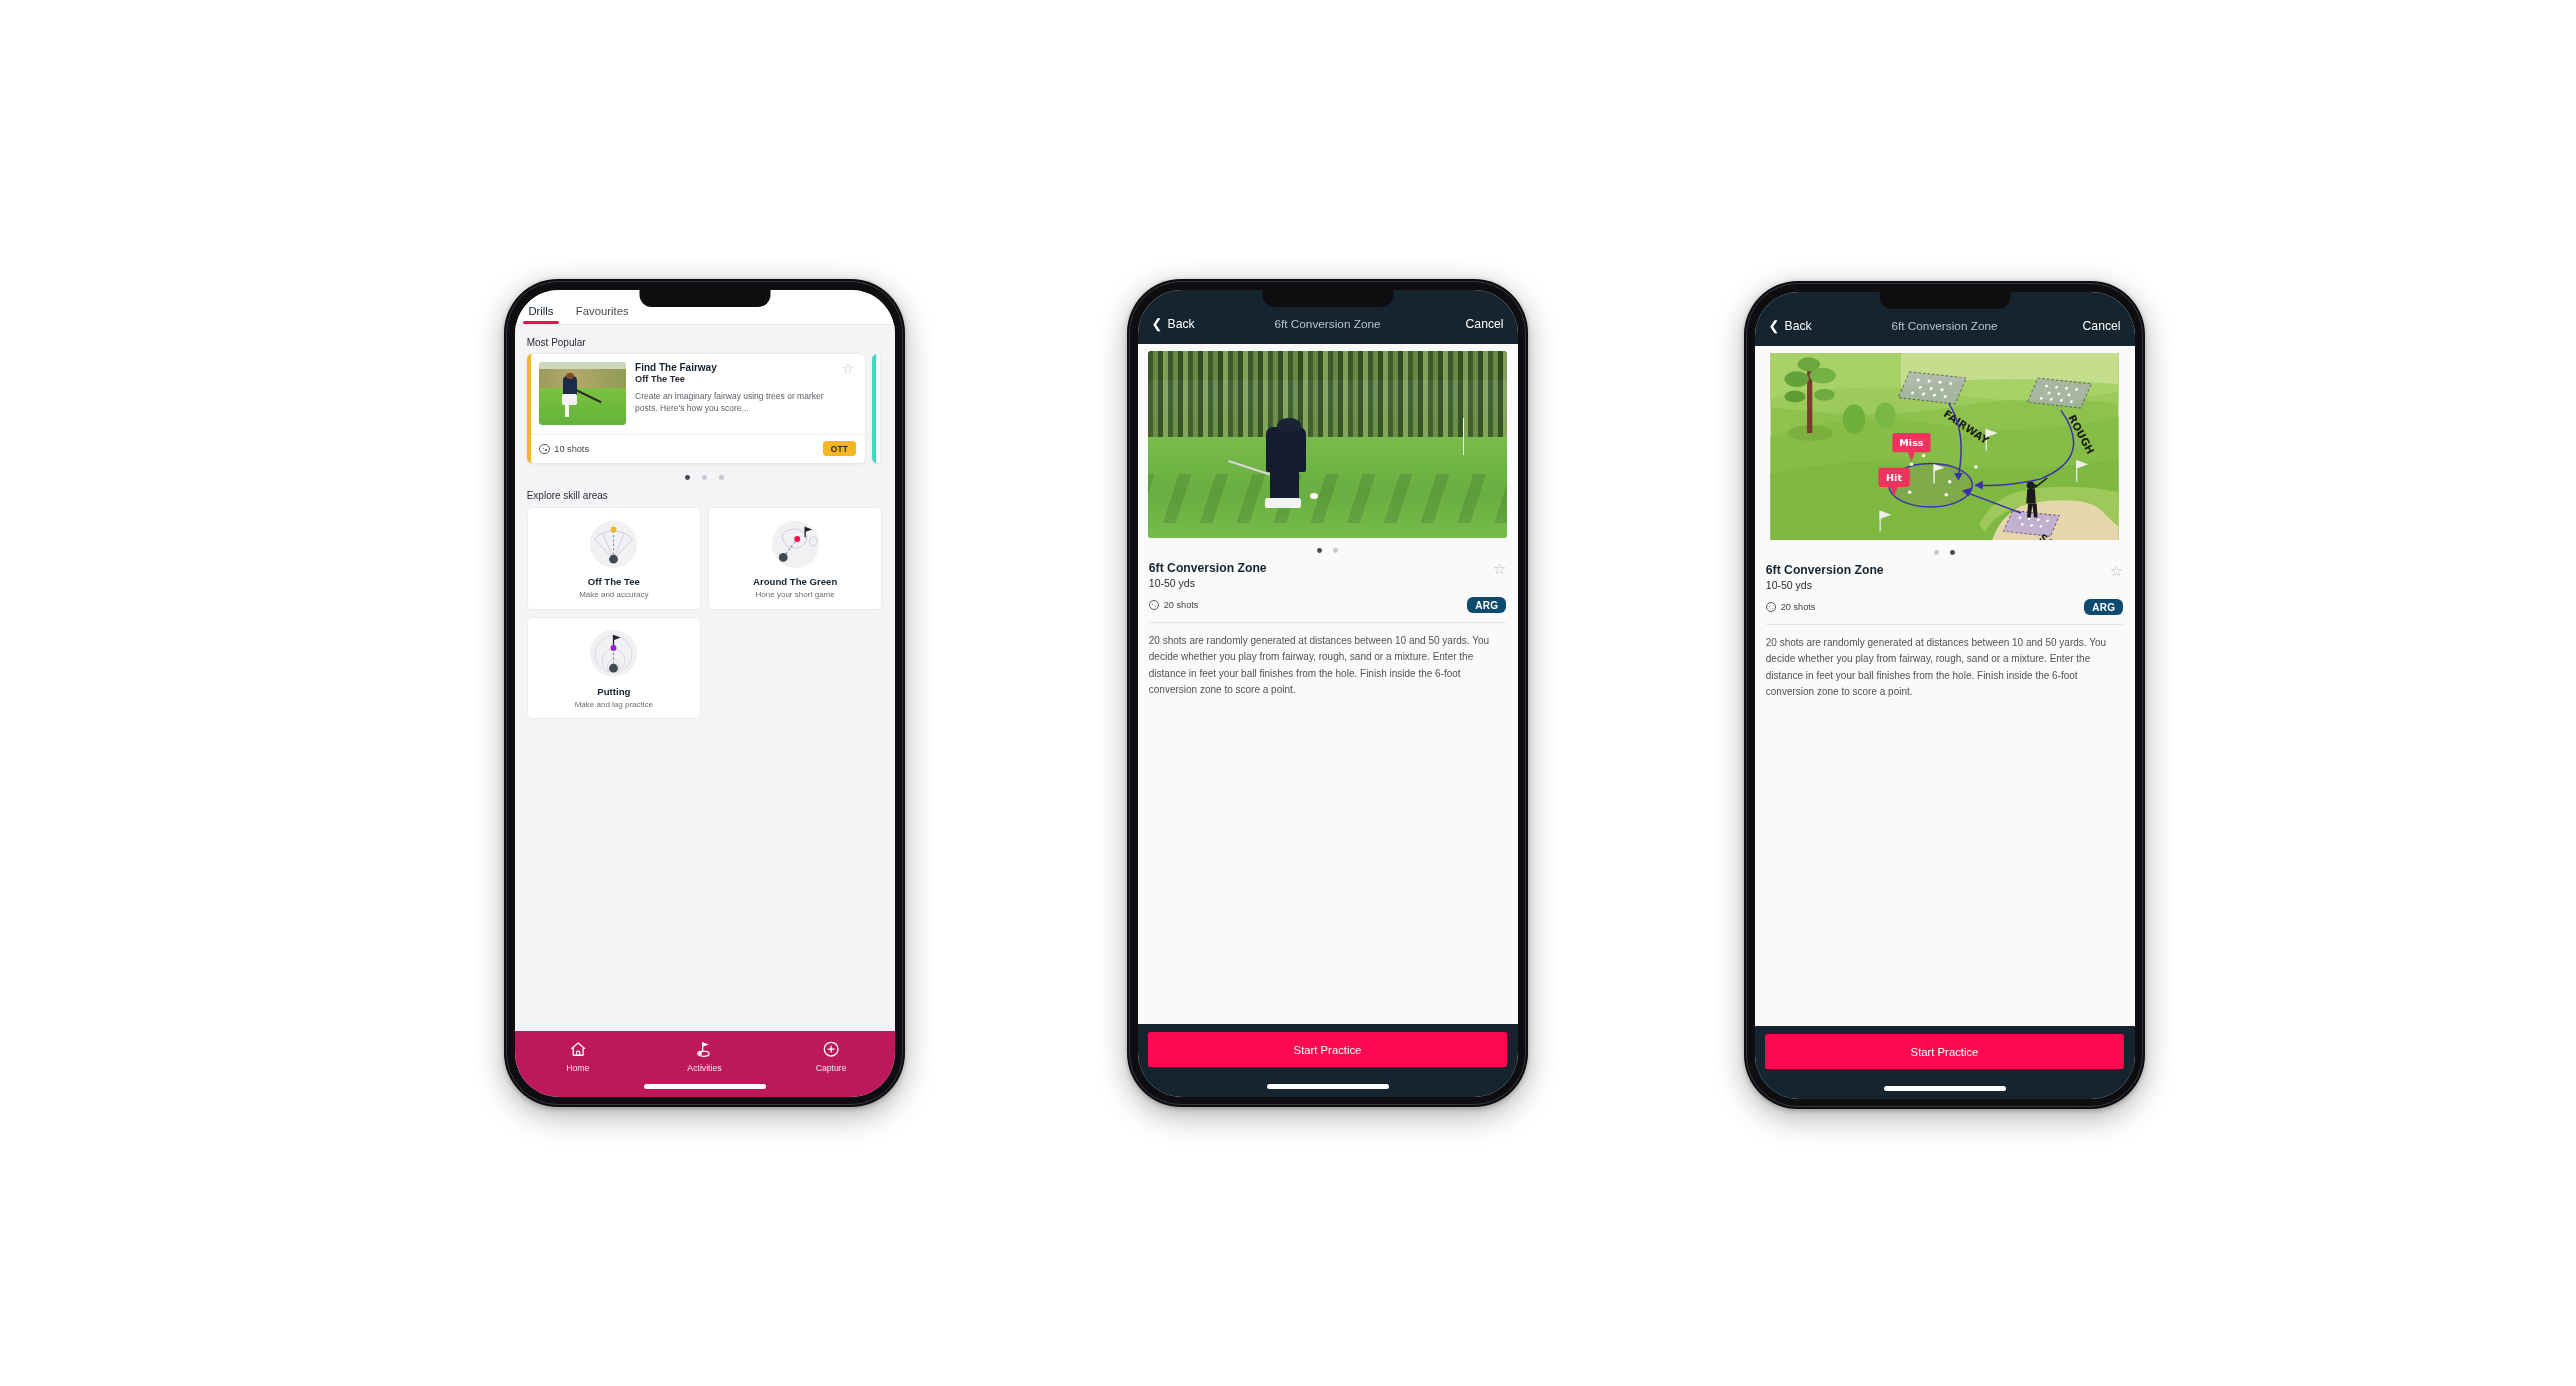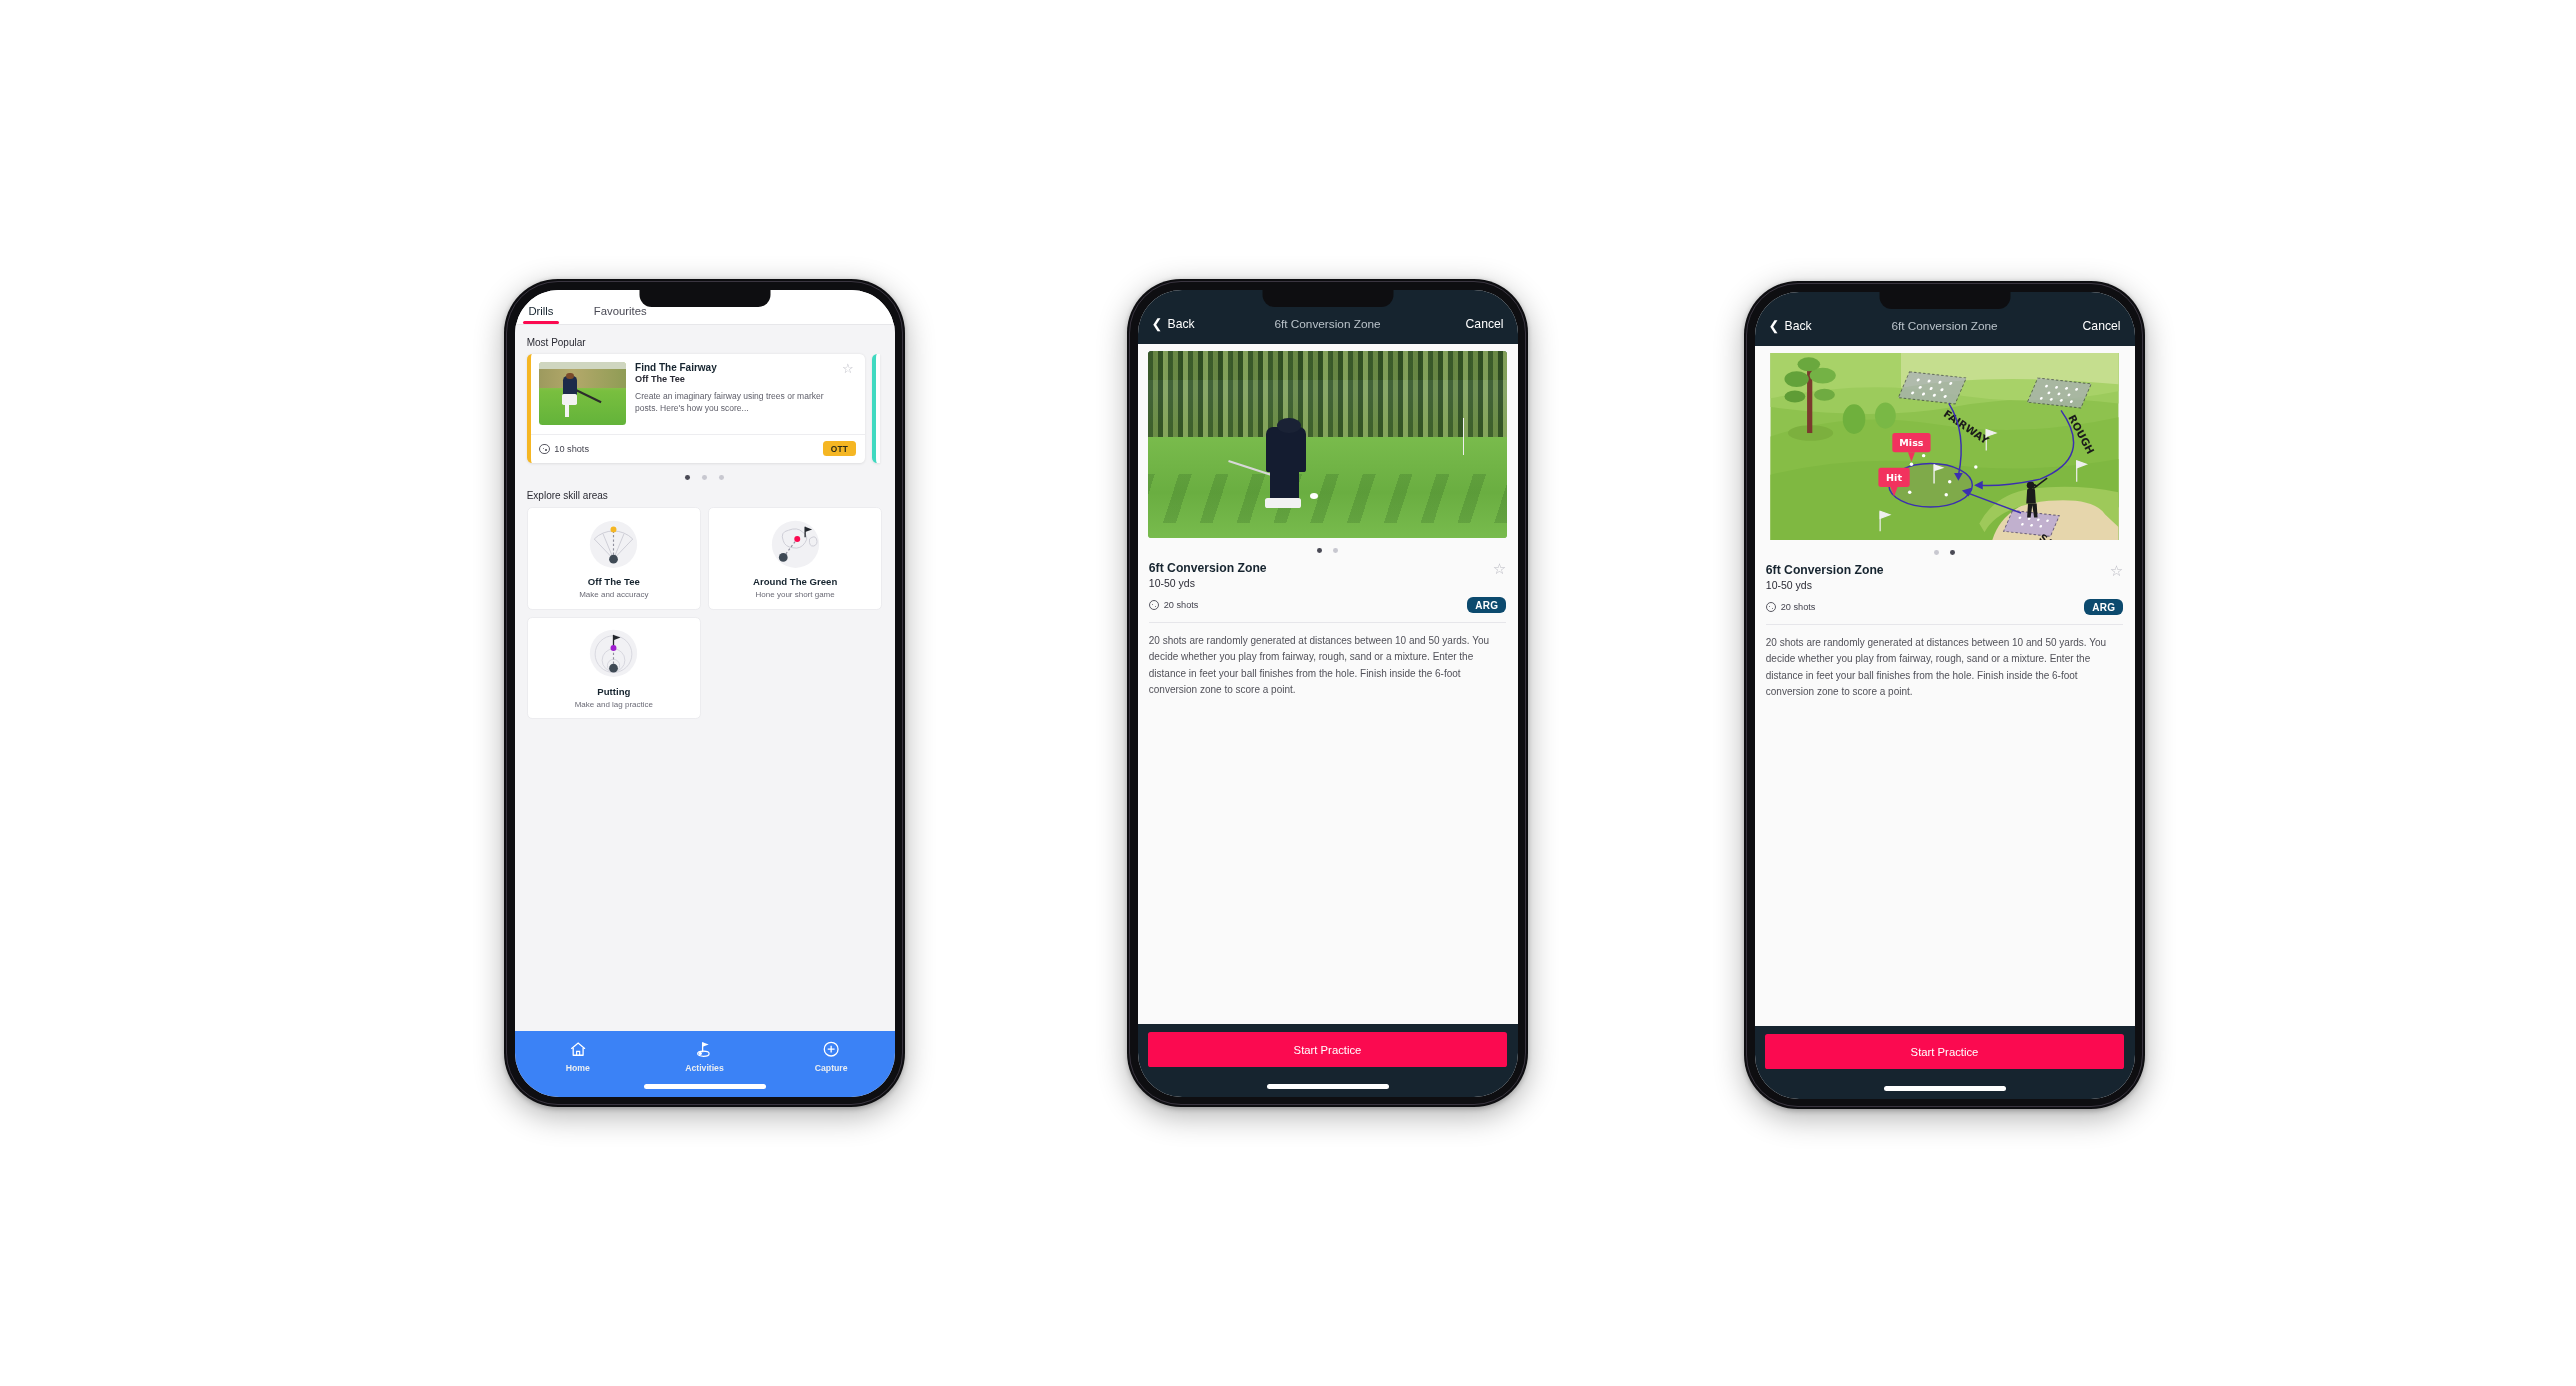--- a/index.html
+++ b/index.html
@@ -63,21 +63,21 @@
     position: absolute; left: 0; right: 0; top: 14px; bottom: 0;
     display: flex; align-items: center; justify-content: center;
     font-size: 15px; color: #dfe4e8; pointer-events: none;
   }
   .burger { margin-left: auto; width: 21px; display: flex; flex-direction: column; gap: 4.4px; }
   .burger span { display: block; height: 2.1px; background: #fff; border-radius: 1.7px; }
 
   
   .tabs {
     background: #fff; flex: 0 0 35px; display: flex;
-    align-items: flex-end; padding-left: 12.2px; gap: 37px;
+    align-items: flex-end; padding-left: 12.2px; gap: 19px;
     border-bottom: 0.9px solid #e7e7ea;
   }
   .tab { font-size: 11.3px; color: #4a4a55; padding: 0 1.7px 6.1px 1.7px; position: relative; }
   .tab.active { color: #16242F; }
   .tab.active::after {
     content:""; position:absolute; left:-3.5px; right:-3.5px; bottom:0;
     height:2.6px; background:#FB0A50; border-radius:1.7px;
   }
 
   
@@ -137,22 +137,22 @@
     background:#fff; border-radius:5.2px; border:0.9px solid #ececef;
     padding:8.7px 5.2px 9.6px 5.2px; text-align:center;
   }
   .skill .art { height:58px; display:flex; align-items:center; justify-content:center; }
   .skill .art svg { width:63px; height:56px; }
   .skill-name { font-size:9.6px; font-weight:700; color:#16242F; margin-top:1.7px; }
   .skill-desc { font-size:8px; color:#6b6b76; margin-top:2.6px; }
 
   
   .tabbar {
-    flex:0 0 66px; background:#3b82f6; display:flex; align-items:flex-start;
-    justify-content:space-around; padding-top:9.6px; color:#fff;font-weight:bold;
+    flex:0 0 66px; background:#be185d; display:flex; align-items:flex-start;
+    justify-content:space-around; padding-top:9.6px; color:#fff;
   }
   .tbitem { display:flex; flex-direction:column; align-items:center; gap:4.4px; width:75px; }
   .tbitem svg { width:18.3px; height:18.3px; }
   .tblabel { font-size:8.7px; color:#e9edf0; }
 
   
   .dnav {
     background:#16242F; color:#fff; flex:0 0 54px;
     display:flex; align-items:center; padding:14px 14px 0 14px; position:relative;
   }

